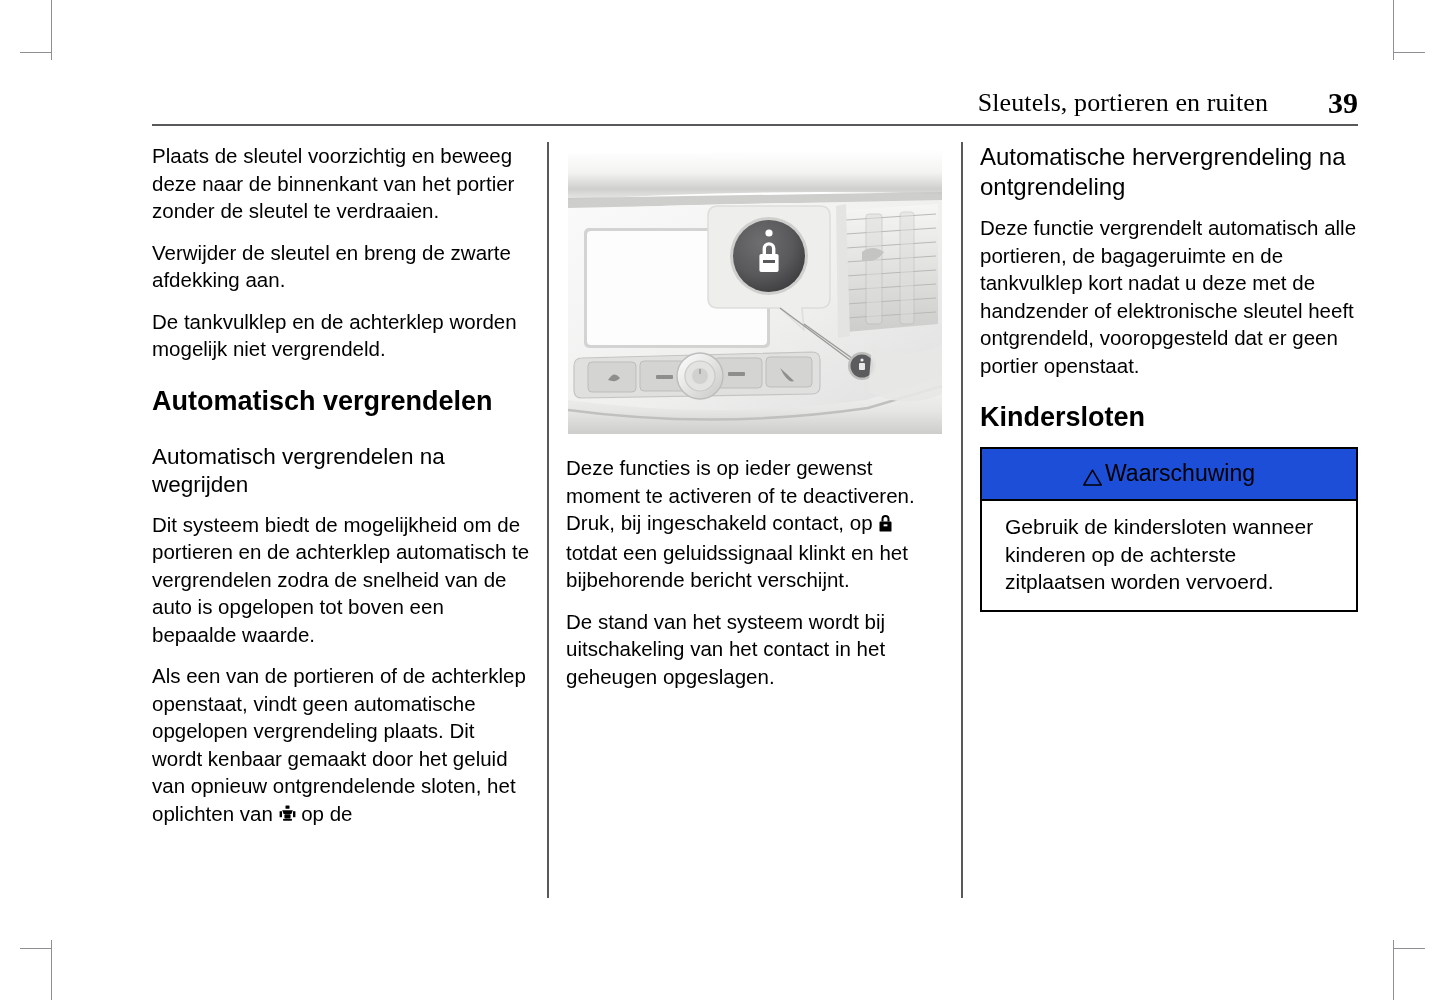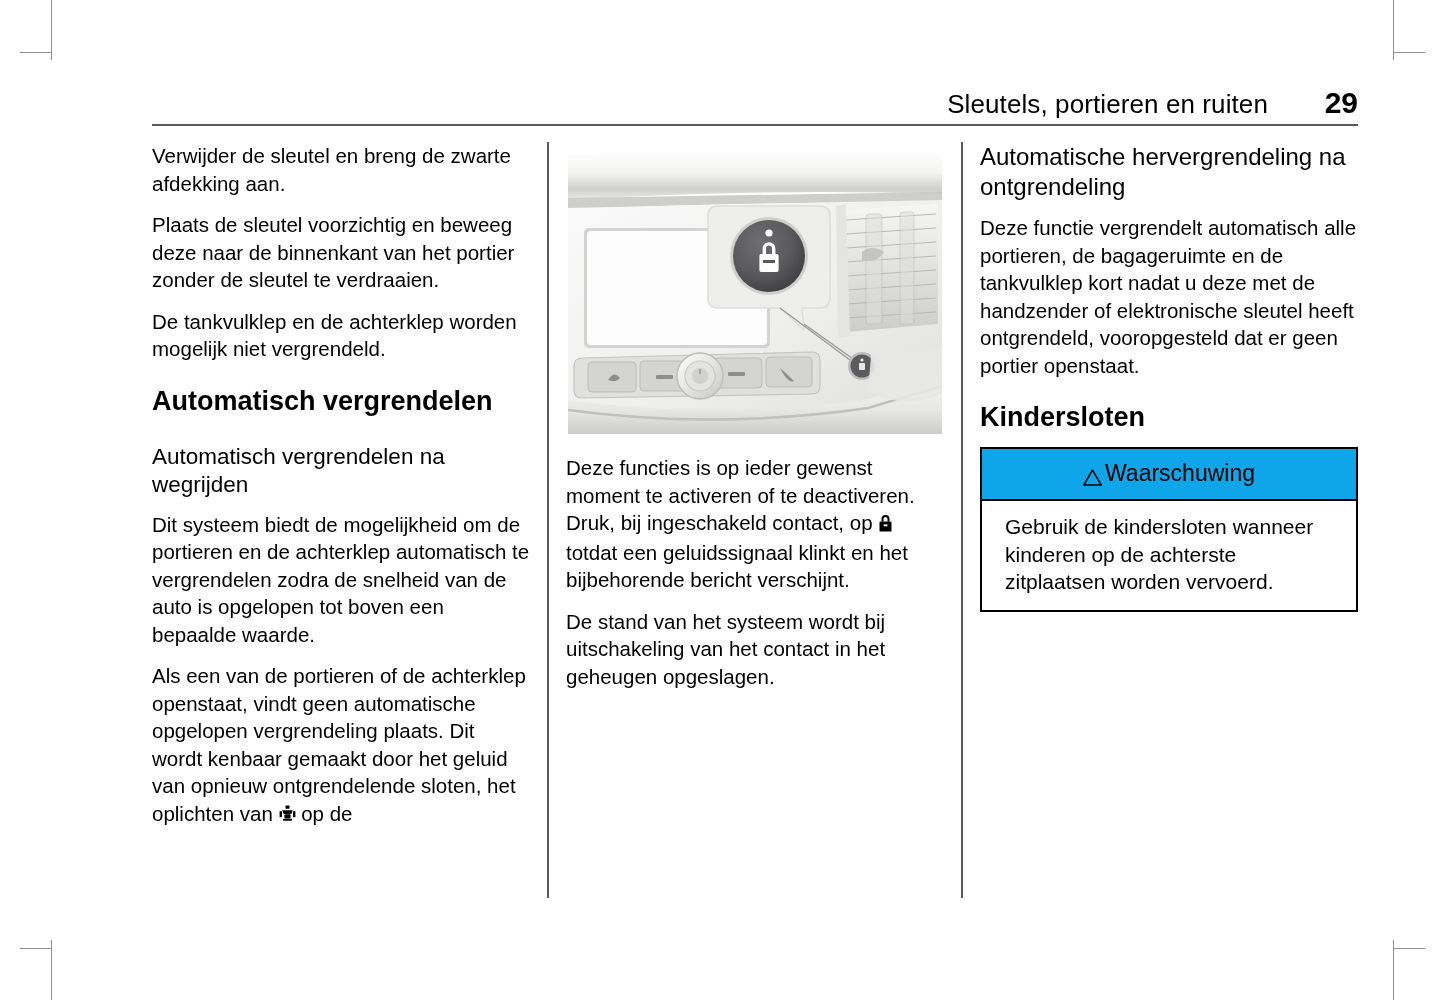--- a/index.html
+++ b/index.html
@@ -43,21 +43,22 @@
   }
 
   
   .runhead {
     position: absolute;
     left: 0;
     top: 86px;
     width: 1206px;
     display: flex;
     justify-content: flex-end;
-    align-items: flex-end;
+    align-items: center;
+    font-family: Liberation Serif, serif;
   }
   .runhead-title {
     font-size: 26px;
     letter-spacing: 0.1px;
     color: #000;
   }
   .runhead-page {
     font-size: 30px;
     font-weight: bold;
     margin-left: 44px;
@@ -128,21 +129,21 @@
   svg.ico-lock { width: 15px; height: 17px; }
   svg.ico-doorajar { width: 17px; height: 18px; }
 
   
   .warnbox {
     border: 2px solid #000;
     margin-top: 12px;
     background: #ffffff;
   }
   .warnbox-head {
-    background: #0ea5e9;
+    background: #1d4ed8;
     border-bottom: 2px solid #000;
     text-align: center;
     font-size: 23px;
     padding: 11px 0 12px 0;
     display: flex;
     justify-content: center;
     align-items: center;
   }
   .warn-tri {
     width: 19px;
@@ -176,29 +177,29 @@
 <div class="crop h crop-tr-h"></div>
 <div class="crop v crop-bl-v"></div>
 <div class="crop h crop-bl-h"></div>
 <div class="crop v crop-br-v"></div>
 <div class="crop h crop-br-h"></div>
 
 <div class="page">
 
   <div class="runhead">
     <span class="runhead-title">Sleutels, portieren en ruiten</span>
-    <span class="runhead-page">29</span>
+    <span class="runhead-page">39</span>
   </div>
   <div class="runhead-rule"></div>
 
   <div class="columns">
 
     <div class="col">
+      <p class="body">Plaats de sleutel voorzichtig en beweeg deze naar de binnenkant van het portier zonder de sleutel te verdraaien.</p>
       <p class="body">Verwijder de sleutel en breng de zwarte afdekking aan.</p>
-      <p class="body">Plaats de sleutel voorzichtig en beweeg deze naar de binnenkant van het portier zonder de sleutel te verdraaien.</p>
       <p class="body">De tankvulklep en de achterklep worden mogelijk niet vergrendeld.</p>
 
       <h2 class="h1">Automatisch vergrendelen</h2>
 
       <h3 class="h2">Automatisch vergrendelen na wegrijden</h3>
 
       <p class="body">Dit systeem biedt de mogelijkheid om de portieren en de achterklep automatisch te vergrendelen zodra de snelheid van de auto is opgelopen tot boven een bepaalde waarde.</p>
 
       <p class="body"><span>Als een van de portieren of de achterklep openstaat, vindt geen automatische opgelopen vergrendeling plaats. Dit wordt kenbaar gemaakt door het geluid van opnieuw ontgrendelende sloten, het oplichten van </span><span class="glyph"><svg class="ico-doorajar" viewBox="0 0 17 18" xmlns="http://www.w3.org/2000/svg">
            <rect x="6.5" y="0.4" width="4" height="3.4" rx="0.6" fill="#000"></rect>

